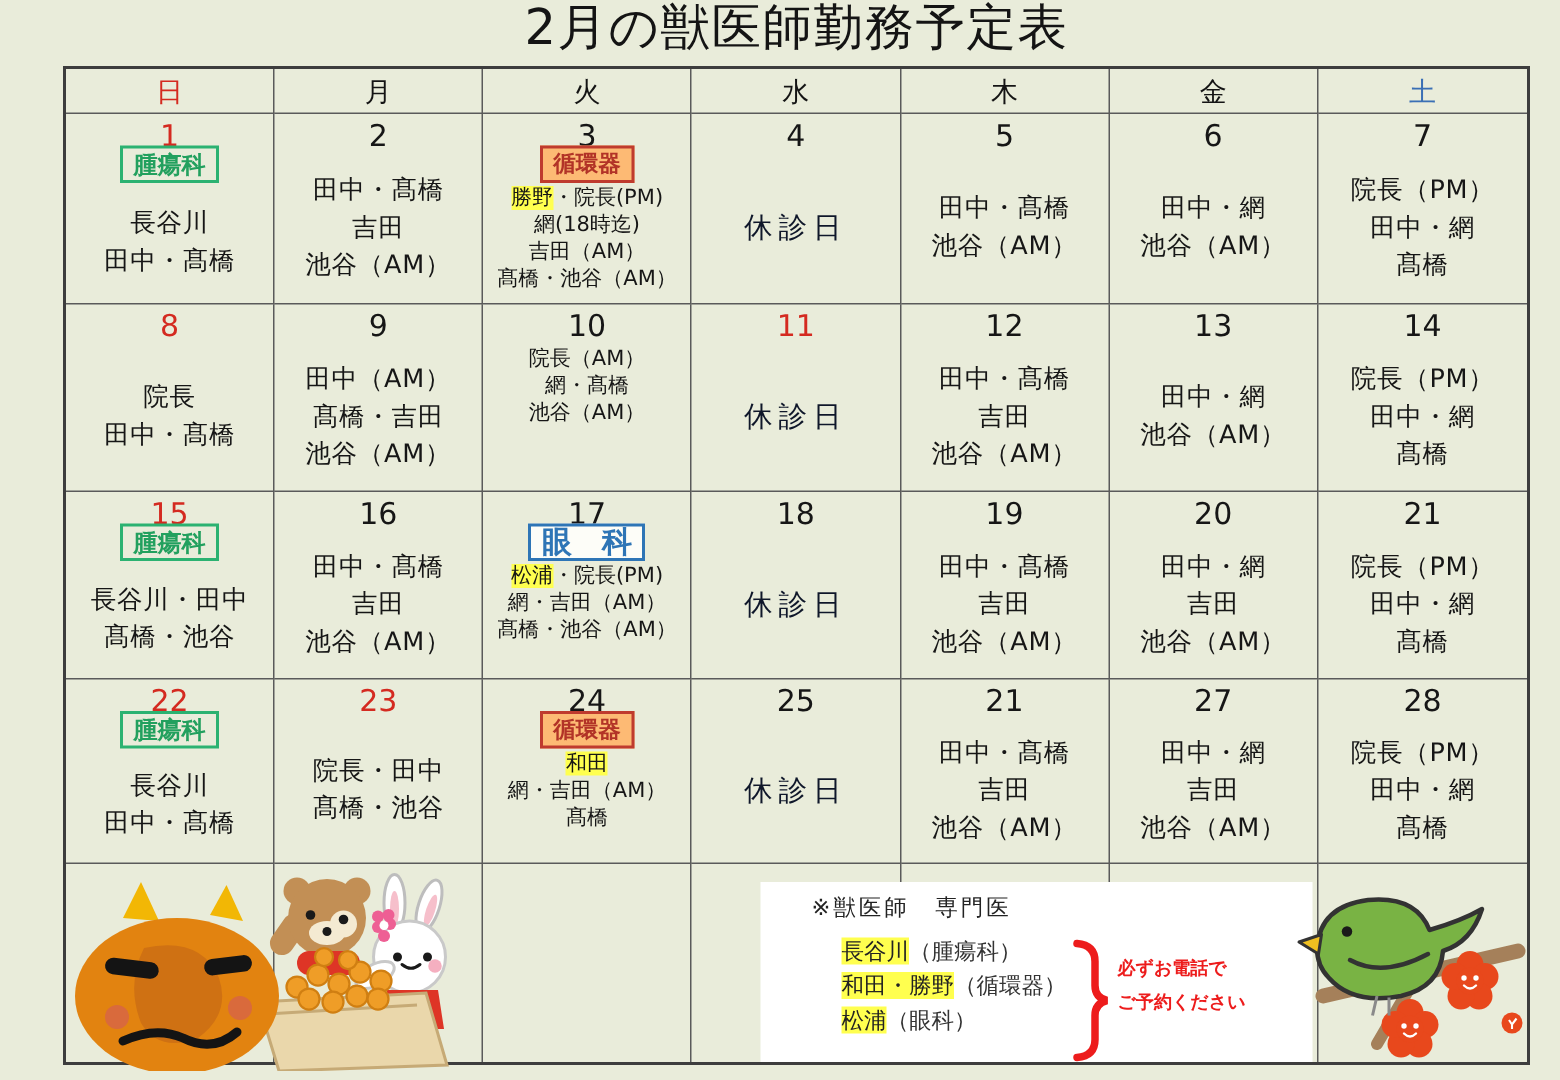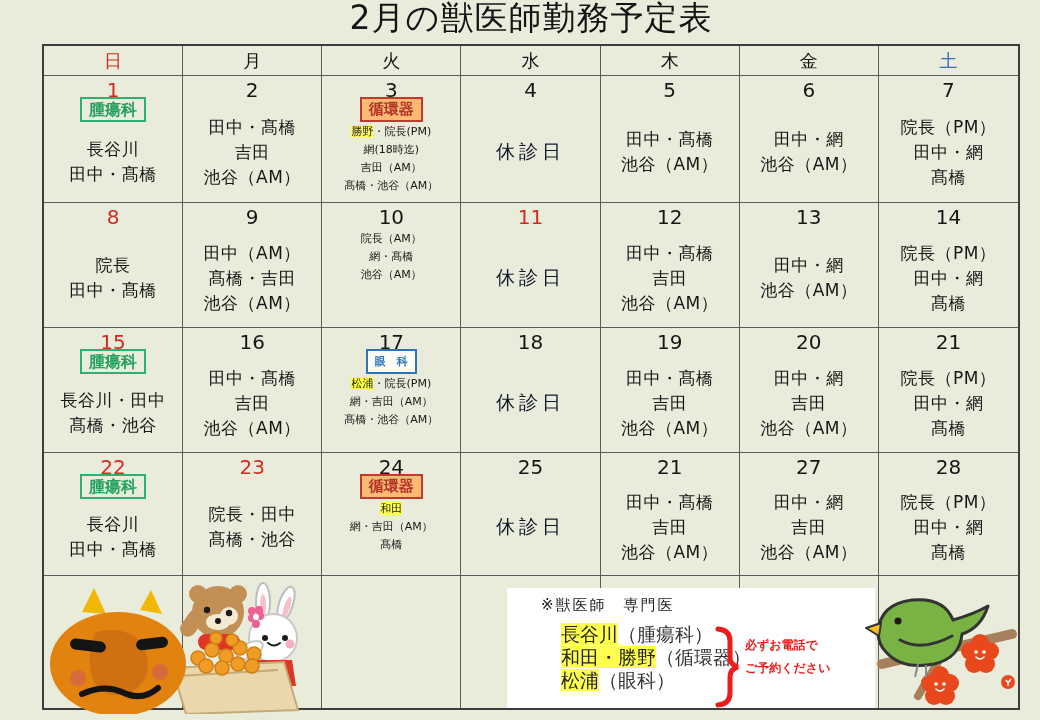--- a/index.html
+++ b/index.html
@@ -32,36 +32,36 @@
   .wd.sun{color:#d42a20}
   .wd.sat{color:#3a6fb5}
   .num{font-size:20px;line-height:23px;margin-top:3px;color:#161616}
   .num.red{color:#d42a20}
   .tag{
     margin-top:-5px;border:2px solid;line-height:21px;padding:0 7px;
     font-size:16px;font-weight:bold;z-index:1;white-space:nowrap;
   }
   .tag-green{color:#22a05e;border-color:#2bb271}
   .tag-red{color:#b23327;border-color:#bf3b2e;background:#fdba74;font-size:15px}
-  .tag-blue{color:#2e75b6;border-color:#2e75b6;background:#fdfdf8;font-size:11px}
+  .tag-blue{color:#2e75b6;border-color:#2e75b6;background:#fdfdf8;font-size:20px}
   .staff{margin:auto 0;display:flex;flex-direction:column;align-items:center}
   .small .staff{margin:1px 0 auto}
   .line{font-size:17px;line-height:25px;color:#161616;letter-spacing:.5px;white-space:nowrap}
-  .small .line{font-size:11px;line-height:18px;letter-spacing:0}
+  .small .line{font-size:14px;line-height:18px;letter-spacing:0}
   .hl{background:#ffff4f}
   .closed{margin:auto 0;color:#0f172a;font-size:19px;letter-spacing:4px;white-space:nowrap}
   
   .overlay{position:absolute;left:0;top:0;width:100%;height:100%;pointer-events:none}
   .note-box{
     position:absolute;left:505px;top:586px;width:368px;height:120px;
     background:#ffffff;
   }
   .note-title{margin:8px 0 8px 34px;font-size:15px;color:#222;letter-spacing:2px}
   .spec-list{margin-left:54px}
-  .spec-line{font-size:19px;line-height:23px;color:#222;white-space:nowrap}
+  .spec-line{font-size:15px;line-height:23px;color:#222;white-space:nowrap}
   .spec-dept{color:#333}
   .brace{position:absolute;left:208px;top:38px}
   .phone-note{
     position:absolute;left:238px;top:46px;width:128px;
     color:#ed1c1c;font-weight:bold;font-size:12px;line-height:23px;white-space:nowrap;
   }
   .illu{position:absolute}
 </style>
 </head>
 <body>

